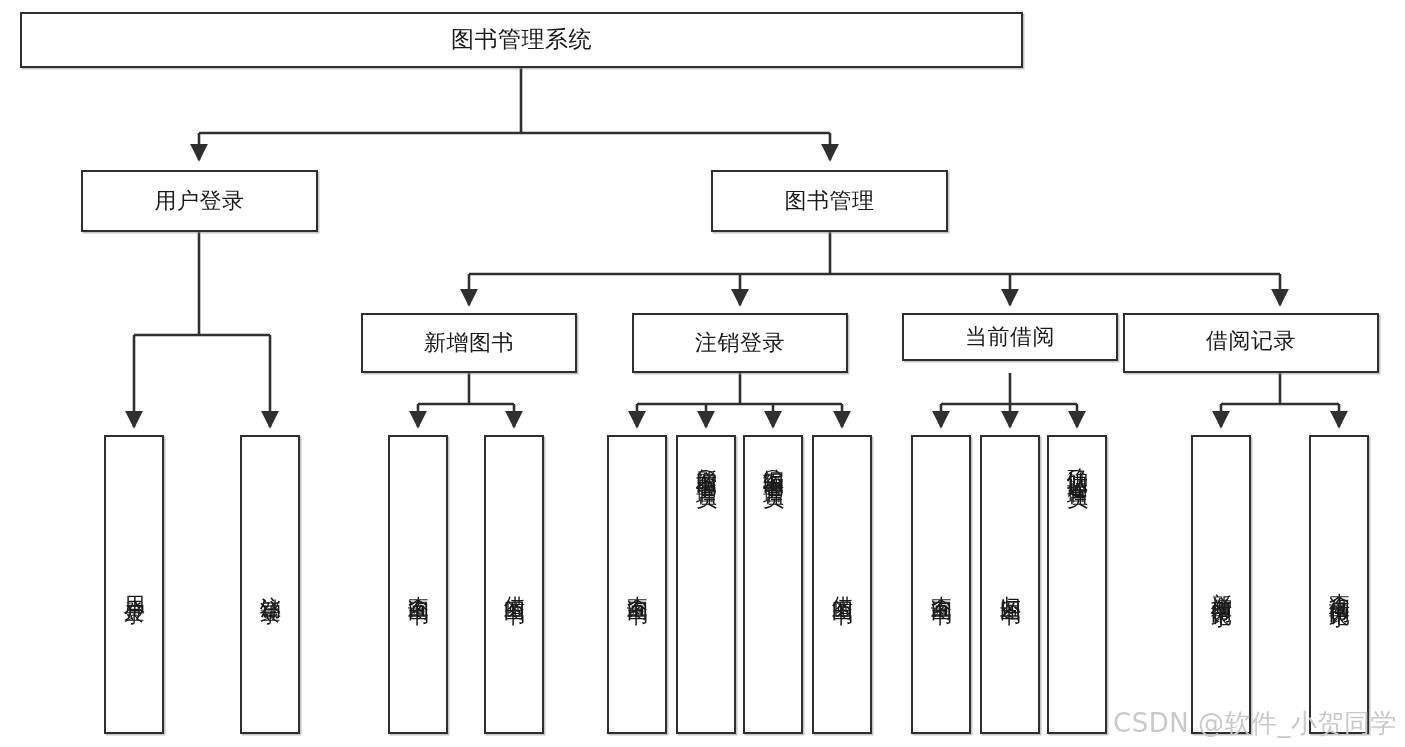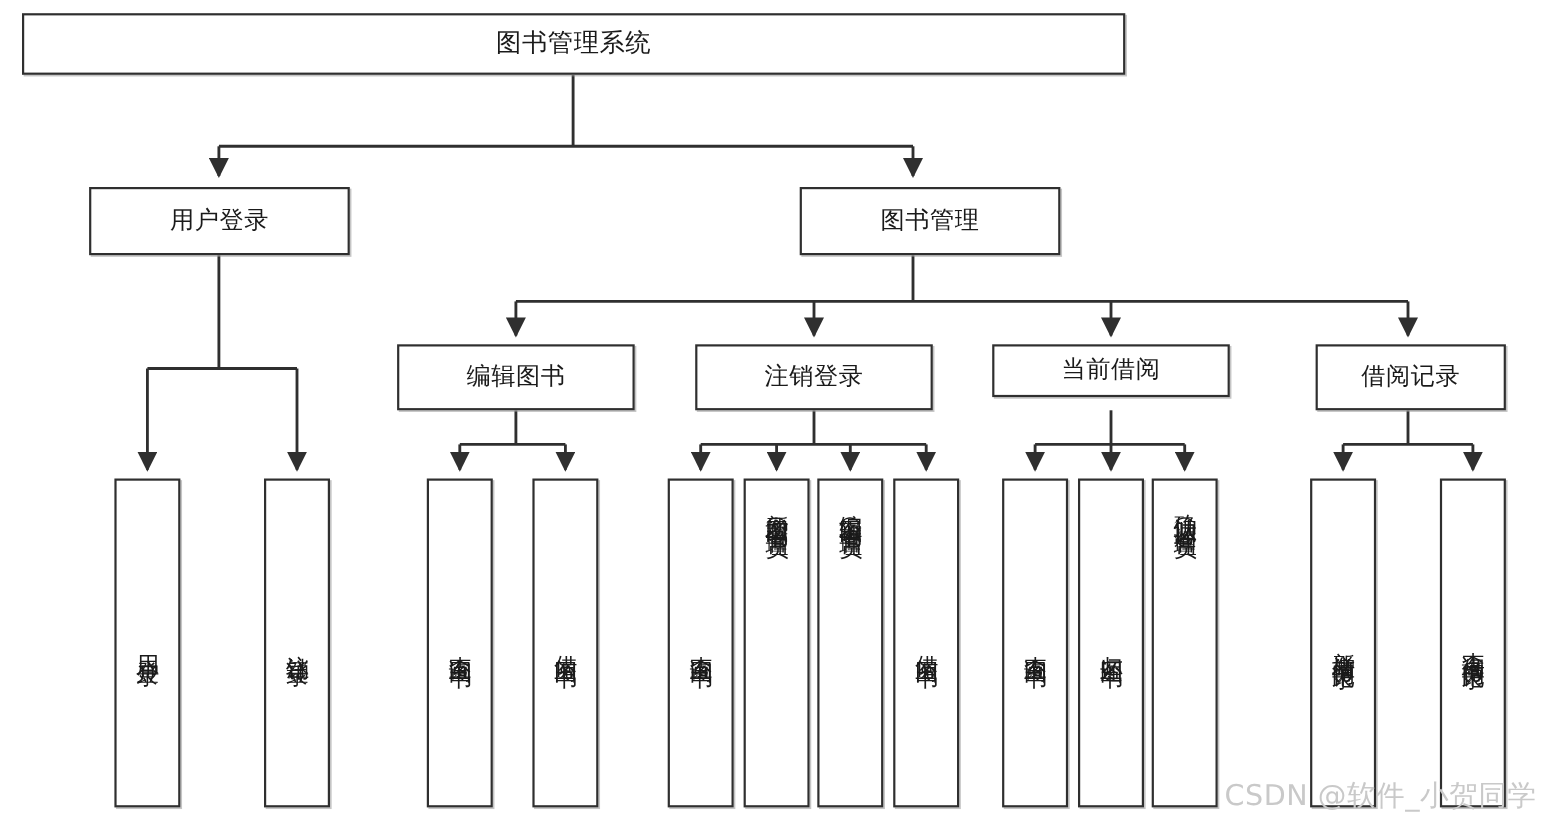--- a/index.html
+++ b/index.html
@@ -134,34 +134,34 @@
     </g>
   </svg>
 
   <div class="node h root" style="left:20px; top:12px; width:1003px; height:56px;">
     <span class="label">图书管理系统</span>
   </div>
 
   <div class="node h" style="left:81px; top:170px; width:237px; height:62px;">
     <span class="label">用户登录</span>
   </div>
-  <div class="node h" style="left:711px; top:170px; width:237px; height:62px;margin-left:16px;">
+  <div class="node h" style="left:711px; top:170px; width:237px; height:62px;">
     <span class="label">图书管理</span>
   </div>
 
   <div class="node h" style="left:361px; top:313px; width:216px; height:60px;">
-    <span class="label">编辑图书</span>
+    <span class="label">新增图书</span>
   </div>
   <div class="node h" style="left:632px; top:313px; width:216px; height:60px;">
     <span class="label">注销登录</span>
   </div>
   <div class="node h" style="left:902px; top:313px; width:216px; height:48px;">
     <span class="label">当前借阅</span>
   </div>
-  <div class="node h" style="left:1196px; top:313px; width:173px; height:60px;">
+  <div class="node h" style="left:1123px; top:313px; width:256px; height:60px;font-family:Liberation Mono, monospace;">
     <span class="label">借阅记录</span>
   </div>
 
   <div class="node v mid" style="left:104px; top:435px; width:60px; height:299px;">
     <span class="label">用户登录</span>
   </div>
   <div class="node v mid" style="left:240px; top:435px; width:60px; height:299px;">
     <span class="label">注销登录</span>
   </div>
 

